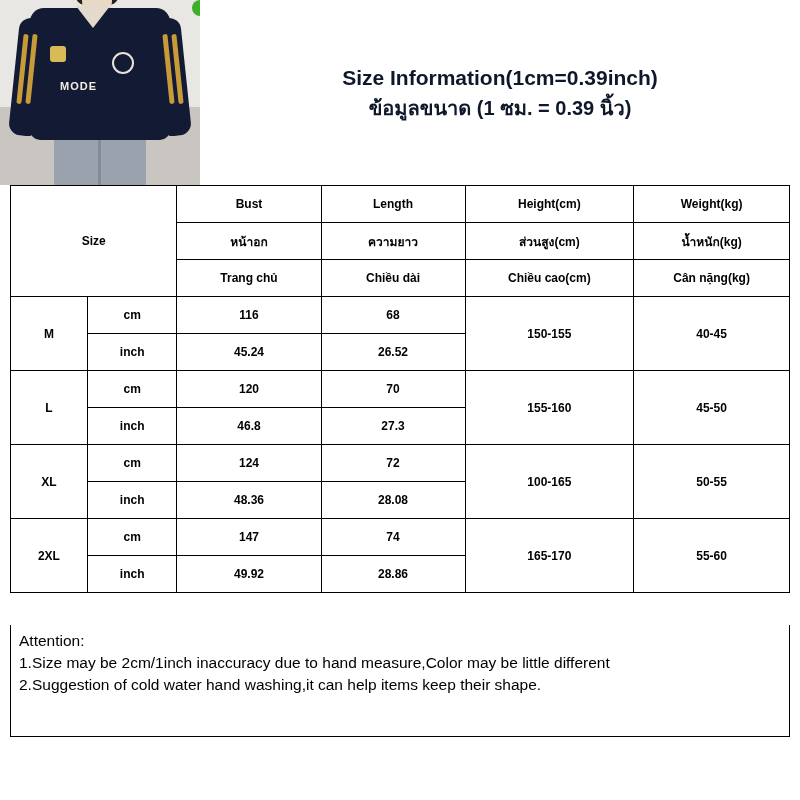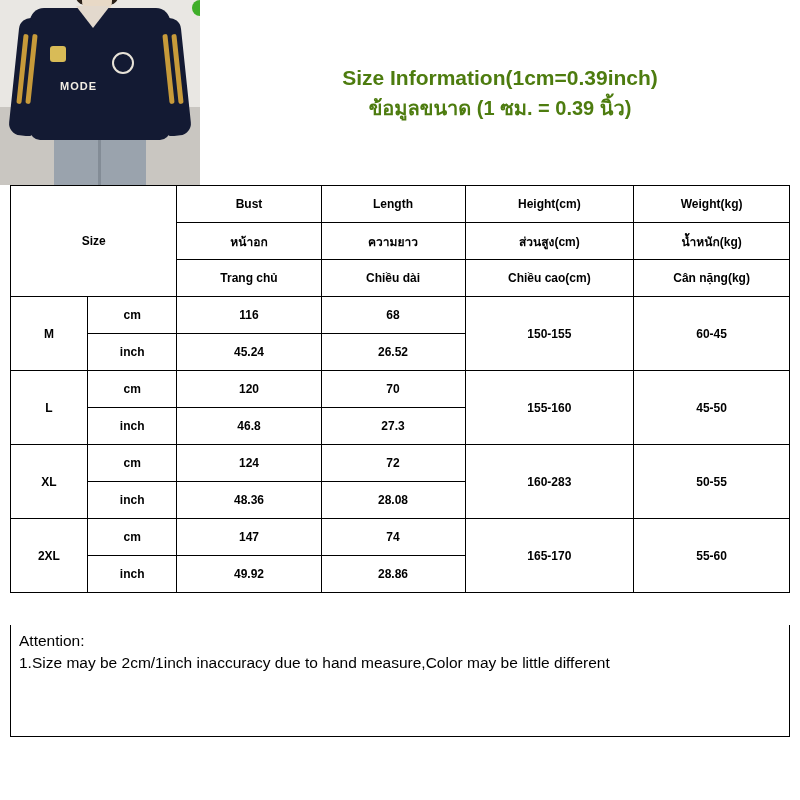--- a/index.html
+++ b/index.html
@@ -146,21 +146,21 @@
     flex-direction: column;
     align-items: center;
     justify-content: center;
     gap: 6px;
     background: #ffffff;
   }
   .title-line {
     font-weight: bold;
     font-size: 21px;
     line-height: 1.2;
-    color: #4d7c0f;
+    color: #0f172a;
   }
   .title-line.thai { font-size: 20px; }
 
   
   table.size-table {
     position: absolute;
     left: 10px;
     top: 185px;
     width: 780px;
     border-collapse: collapse;
@@ -284,21 +284,21 @@
         <td class="col-head">Chiều cao(cm)</td>
         <td class="col-head">Cân nặng(kg)</td>
       </tr>
 
       <tr>
         <td class="size-label" rowspan="2">M</td>
         <td class="unit">cm</td>
         <td class="val">116</td>
         <td class="val">68</td>
         <td class="val" rowspan="2">150-155</td>
-        <td class="val" rowspan="2">60-45</td>
+        <td class="val" rowspan="2">40-45</td>
       </tr>
       <tr>
         <td class="unit">inch</td>
         <td class="val">45.24</td>
         <td class="val">26.52</td>
       </tr>
 
       <tr>
         <td class="size-label" rowspan="2">L</td>
         <td class="unit">cm</td>
@@ -311,21 +311,21 @@
         <td class="unit">inch</td>
         <td class="val">46.8</td>
         <td class="val">27.3</td>
       </tr>
 
       <tr>
         <td class="size-label" rowspan="2">XL</td>
         <td class="unit">cm</td>
         <td class="val">124</td>
         <td class="val">72</td>
-        <td class="val" rowspan="2">160-283</td>
+        <td class="val" rowspan="2">100-165</td>
         <td class="val" rowspan="2">50-55</td>
       </tr>
       <tr>
         <td class="unit">inch</td>
         <td class="val">48.36</td>
         <td class="val">28.08</td>
       </tr>
 
       <tr>
         <td class="size-label" rowspan="2">2XL</td>
@@ -339,15 +339,16 @@
         <td class="unit">inch</td>
         <td class="val">49.92</td>
         <td class="val">28.86</td>
       </tr>
     </tbody>
   </table>
 
   <div class="attention">
     <p>Attention:</p>
     <p>1.Size may be 2cm/1inch inaccuracy due to hand measure,Color may be little different</p>
+    <p>2.Suggestion of cold water hand washing,it can help items keep their shape.</p>
   </div>
 
 </div>
 
 </body></html>

